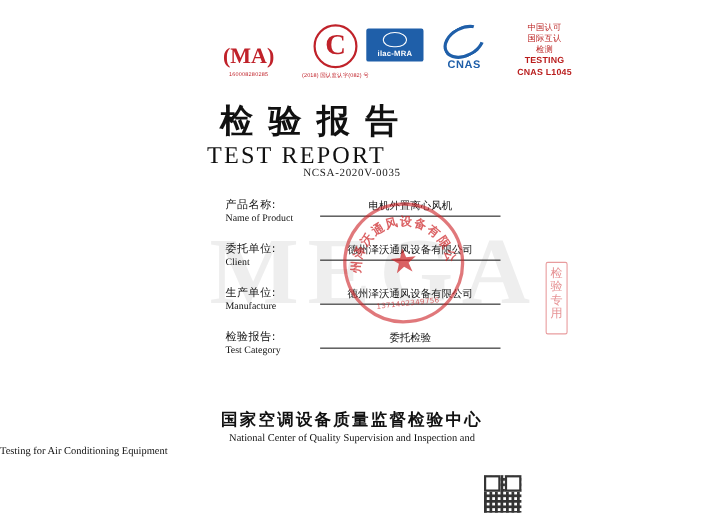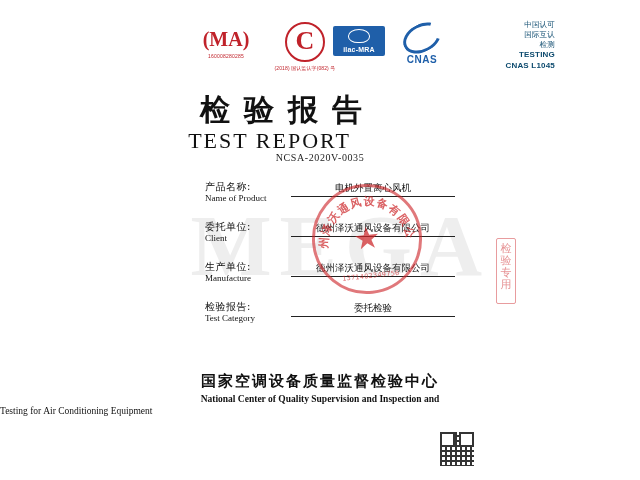--- a/index.html
+++ b/index.html
@@ -39,20 +39,21 @@
   .ma-logo { left: 190px; top: 18px; width: 72px; }
   .ma-mark {
     font-family: "Liberation Serif", serif;
     font-weight: bold;
     font-size: 20px;
     color: #c0222a;
     letter-spacing: 0px;
     line-height: 22px;
     position: relative;
     display: inline-block;
+    margin-top: 12px;
   }
   .ma-sub {
     font-size: 5px;
     color: #c0222a;
     letter-spacing: 0.2px;
     margin-top: 3px;
     font-family: "Liberation Sans", sans-serif;
   }
 
   
@@ -134,23 +135,23 @@
     font-family: "Liberation Sans", sans-serif;
     letter-spacing: 0.5px;
   }
 
   
   .cnas-block {
     position: absolute;
     left: 435px;
     top: 10px;
     width: 120px;
-    text-align: right;
+    text-align: center;
     font-family: "Liberation Sans", sans-serif;
-    color: #0c4a6e;
+    color: #b91c1c;
   }
   .cnas-block .zh {
     font-size: 7.5px;
     line-height: 10px;
     letter-spacing: 0.2px;
   }
   .cnas-block .en {
     font-size: 8px;
     line-height: 10.5px;
     font-weight: bold;
@@ -255,21 +256,20 @@
   }
   .issuer-en1 {
     position: absolute;
     top: 394px;
     left: 0;
     width: 640px;
     text-align: center;
     font-size: 9.5px;
     font-family: "Liberation Serif", serif;
     color: #111;
-    font-weight: bold;
   }
   .issuer-en2 {
     position: absolute;
     top: 406px;
     left: 0;
     width: 640px;
     text-align: left;
     font-size: 9.5px;
     font-family: "Liberation Serif", serif;
     color: #111;

